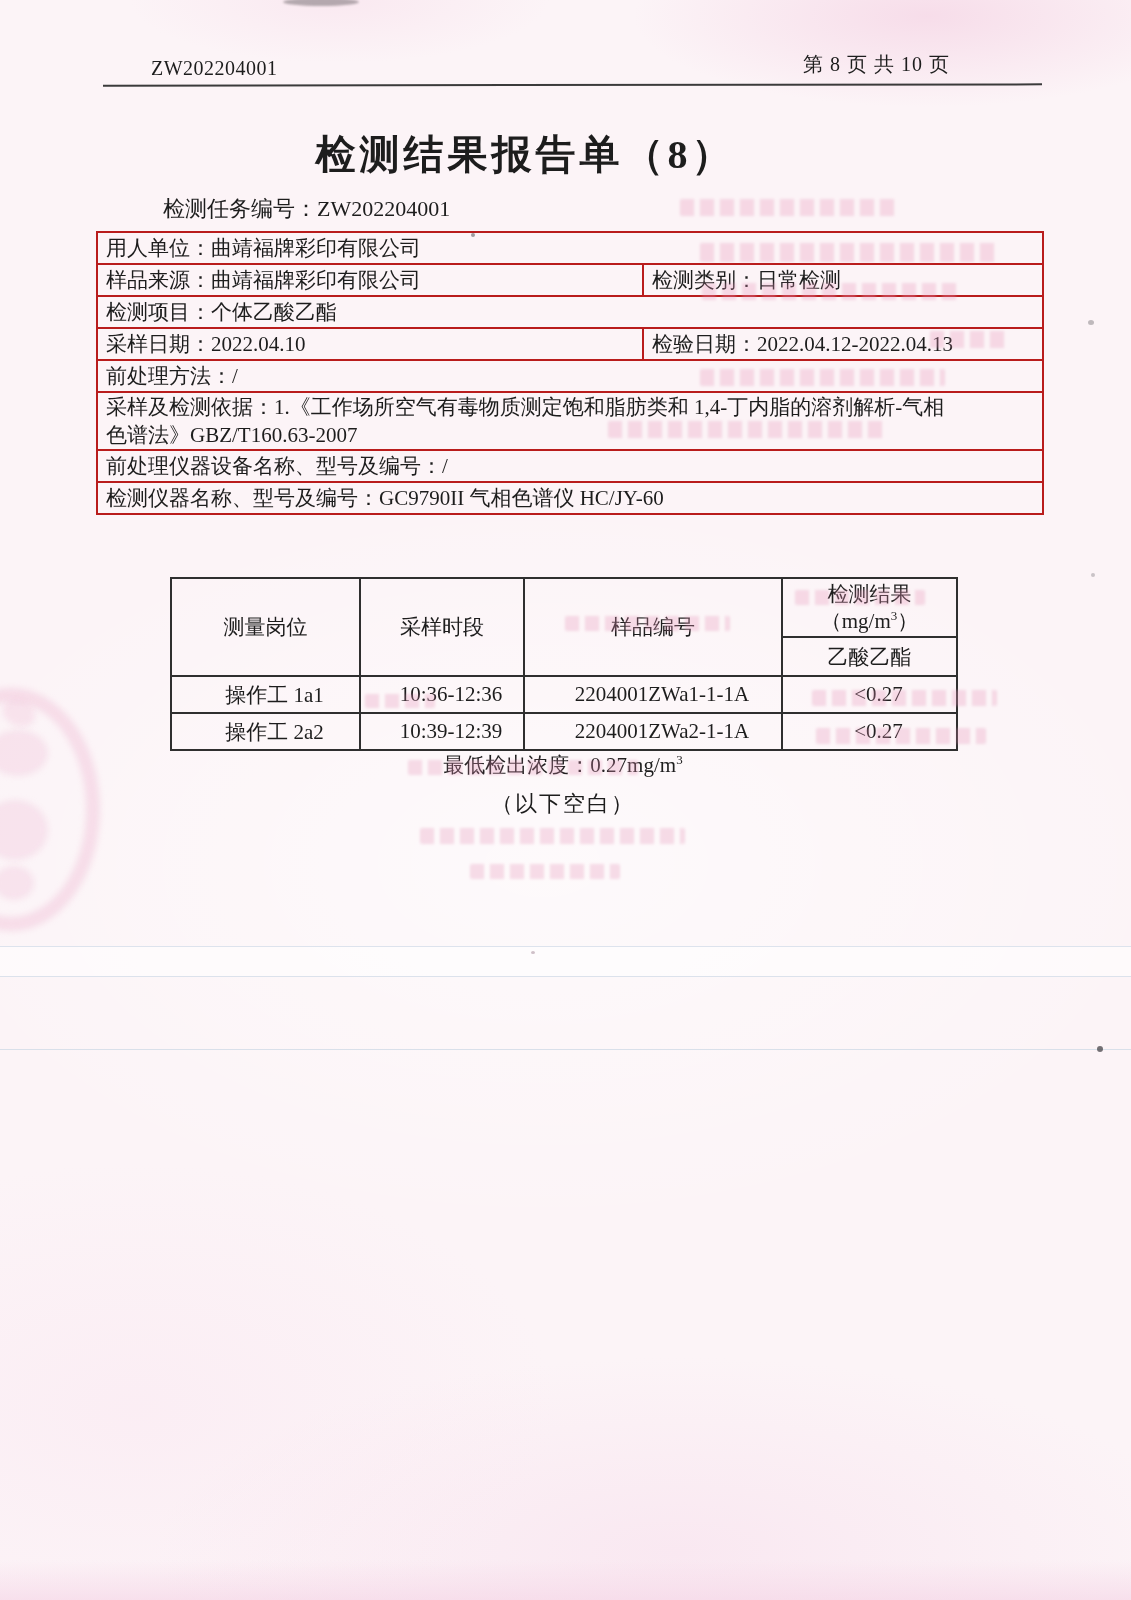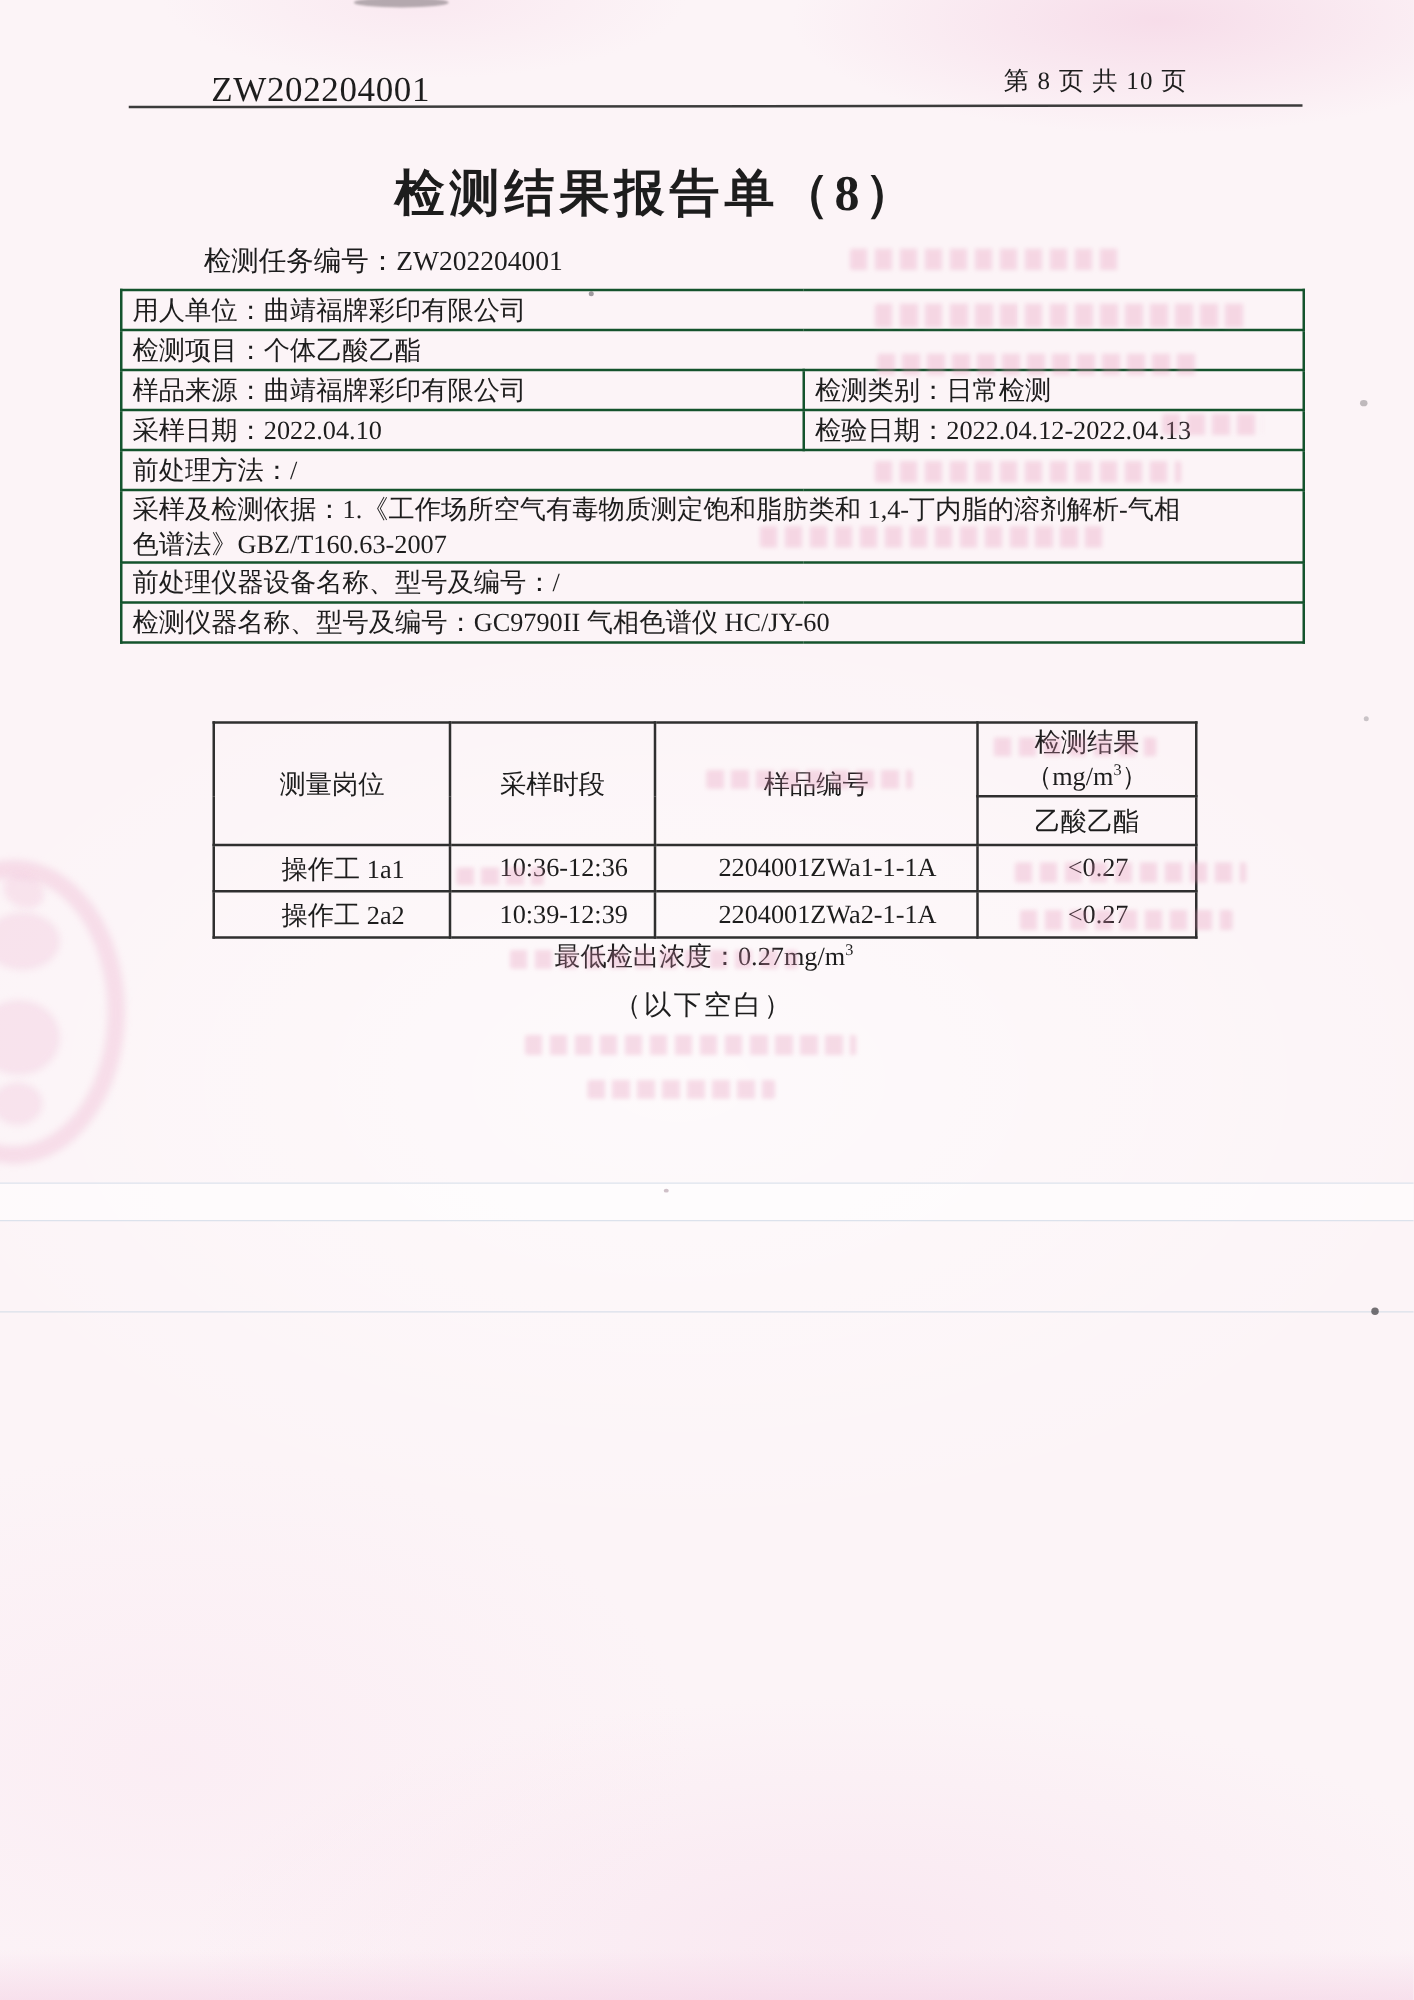--- a/index.html
+++ b/index.html
@@ -10,31 +10,31 @@
       radial-gradient(900px 520px at 48% 54%, rgba(255,255,255,0.55), rgba(255,255,255,0) 72%),
       radial-gradient(420px 130px at 82% 1%, rgba(245,213,229,0.75), rgba(245,213,229,0) 70%),
       radial-gradient(300px 90px at 30% 0%, rgba(248,225,236,0.6), rgba(248,225,236,0) 70%),
       radial-gradient(600px 350px at 12% 88%, rgba(250,231,241,0.5), rgba(250,231,241,0) 70%),
       radial-gradient(700px 260px at 60% 97%, rgba(247,222,236,0.55), rgba(247,222,236,0) 75%);
     font-family:"Liberation Serif","DejaVu Serif",serif;
     color:#1d1d1d;
   }
   .abs{position:absolute;}
   
-  .doc-number{left:169px;top:57px;font-size:28px;letter-spacing:0.5px;}
+  .doc-number{left:151px;top:57px;font-size:20px;letter-spacing:0.5px;}
   .page-info{left:803px;top:51px;font-size:20px;letter-spacing:1px;}
   .header-rule{left:103px;top:84px;width:939px;height:2px;background:#3b3b3b;transform:rotate(-0.08deg);}
   
   .report-title{left:0;top:127px;width:1051px;text-align:center;font-size:40px;font-weight:700;letter-spacing:4px;}
   .task-number{left:163px;top:194px;font-size:22px;}
   
   table{border-collapse:collapse;table-layout:fixed;}
   .info-table{left:96px;top:231px;width:946px;}
   .info-table td{
-    border:2px solid #14532d;font-size:21px;padding:0 0 0 8px;vertical-align:middle;
+    border:2px solid #b91c1c;font-size:21px;padding:0 0 0 8px;vertical-align:middle;
     white-space:nowrap;overflow:visible;
   }
   .info-table tr.h32 td{height:30px;}
   .info-table tr.h58 td{height:56px;}
   .info-table td .blk{display:block;line-height:28px;white-space:nowrap;}
   
   .results-table{left:170px;top:577px;width:786px;}
   .results-table td{
     border:2px solid #2f2f2f;font-size:21px;text-align:center;vertical-align:middle;padding:0;
   }
@@ -96,25 +96,25 @@
 <table class="abs info-table">
   <colgroup>
       <col style="width:546px">
       <col style="width:400px">
     </colgroup>
   <tbody>
       <tr class="h32">
     <td colspan="2">用人单位：曲靖福牌彩印有限公司</td>
   </tr>
   <tr class="h32">
-    <td colspan="2">检测项目：个体乙酸乙酯</td>
-  </tr>
-  <tr class="h32">
     <td>样品来源：曲靖福牌彩印有限公司</td>
     <td>检测类别：日常检测</td>
+  </tr>
+  <tr class="h32">
+    <td colspan="2">检测项目：个体乙酸乙酯</td>
   </tr>
   <tr class="h32">
     <td>采样日期：2022.04.10</td>
     <td>检验日期：2022.04.12-2022.04.13</td>
   </tr>
   <tr class="h32">
     <td colspan="2">前处理方法：/</td>
   </tr>
   <tr class="h58">
     <td colspan="2">

